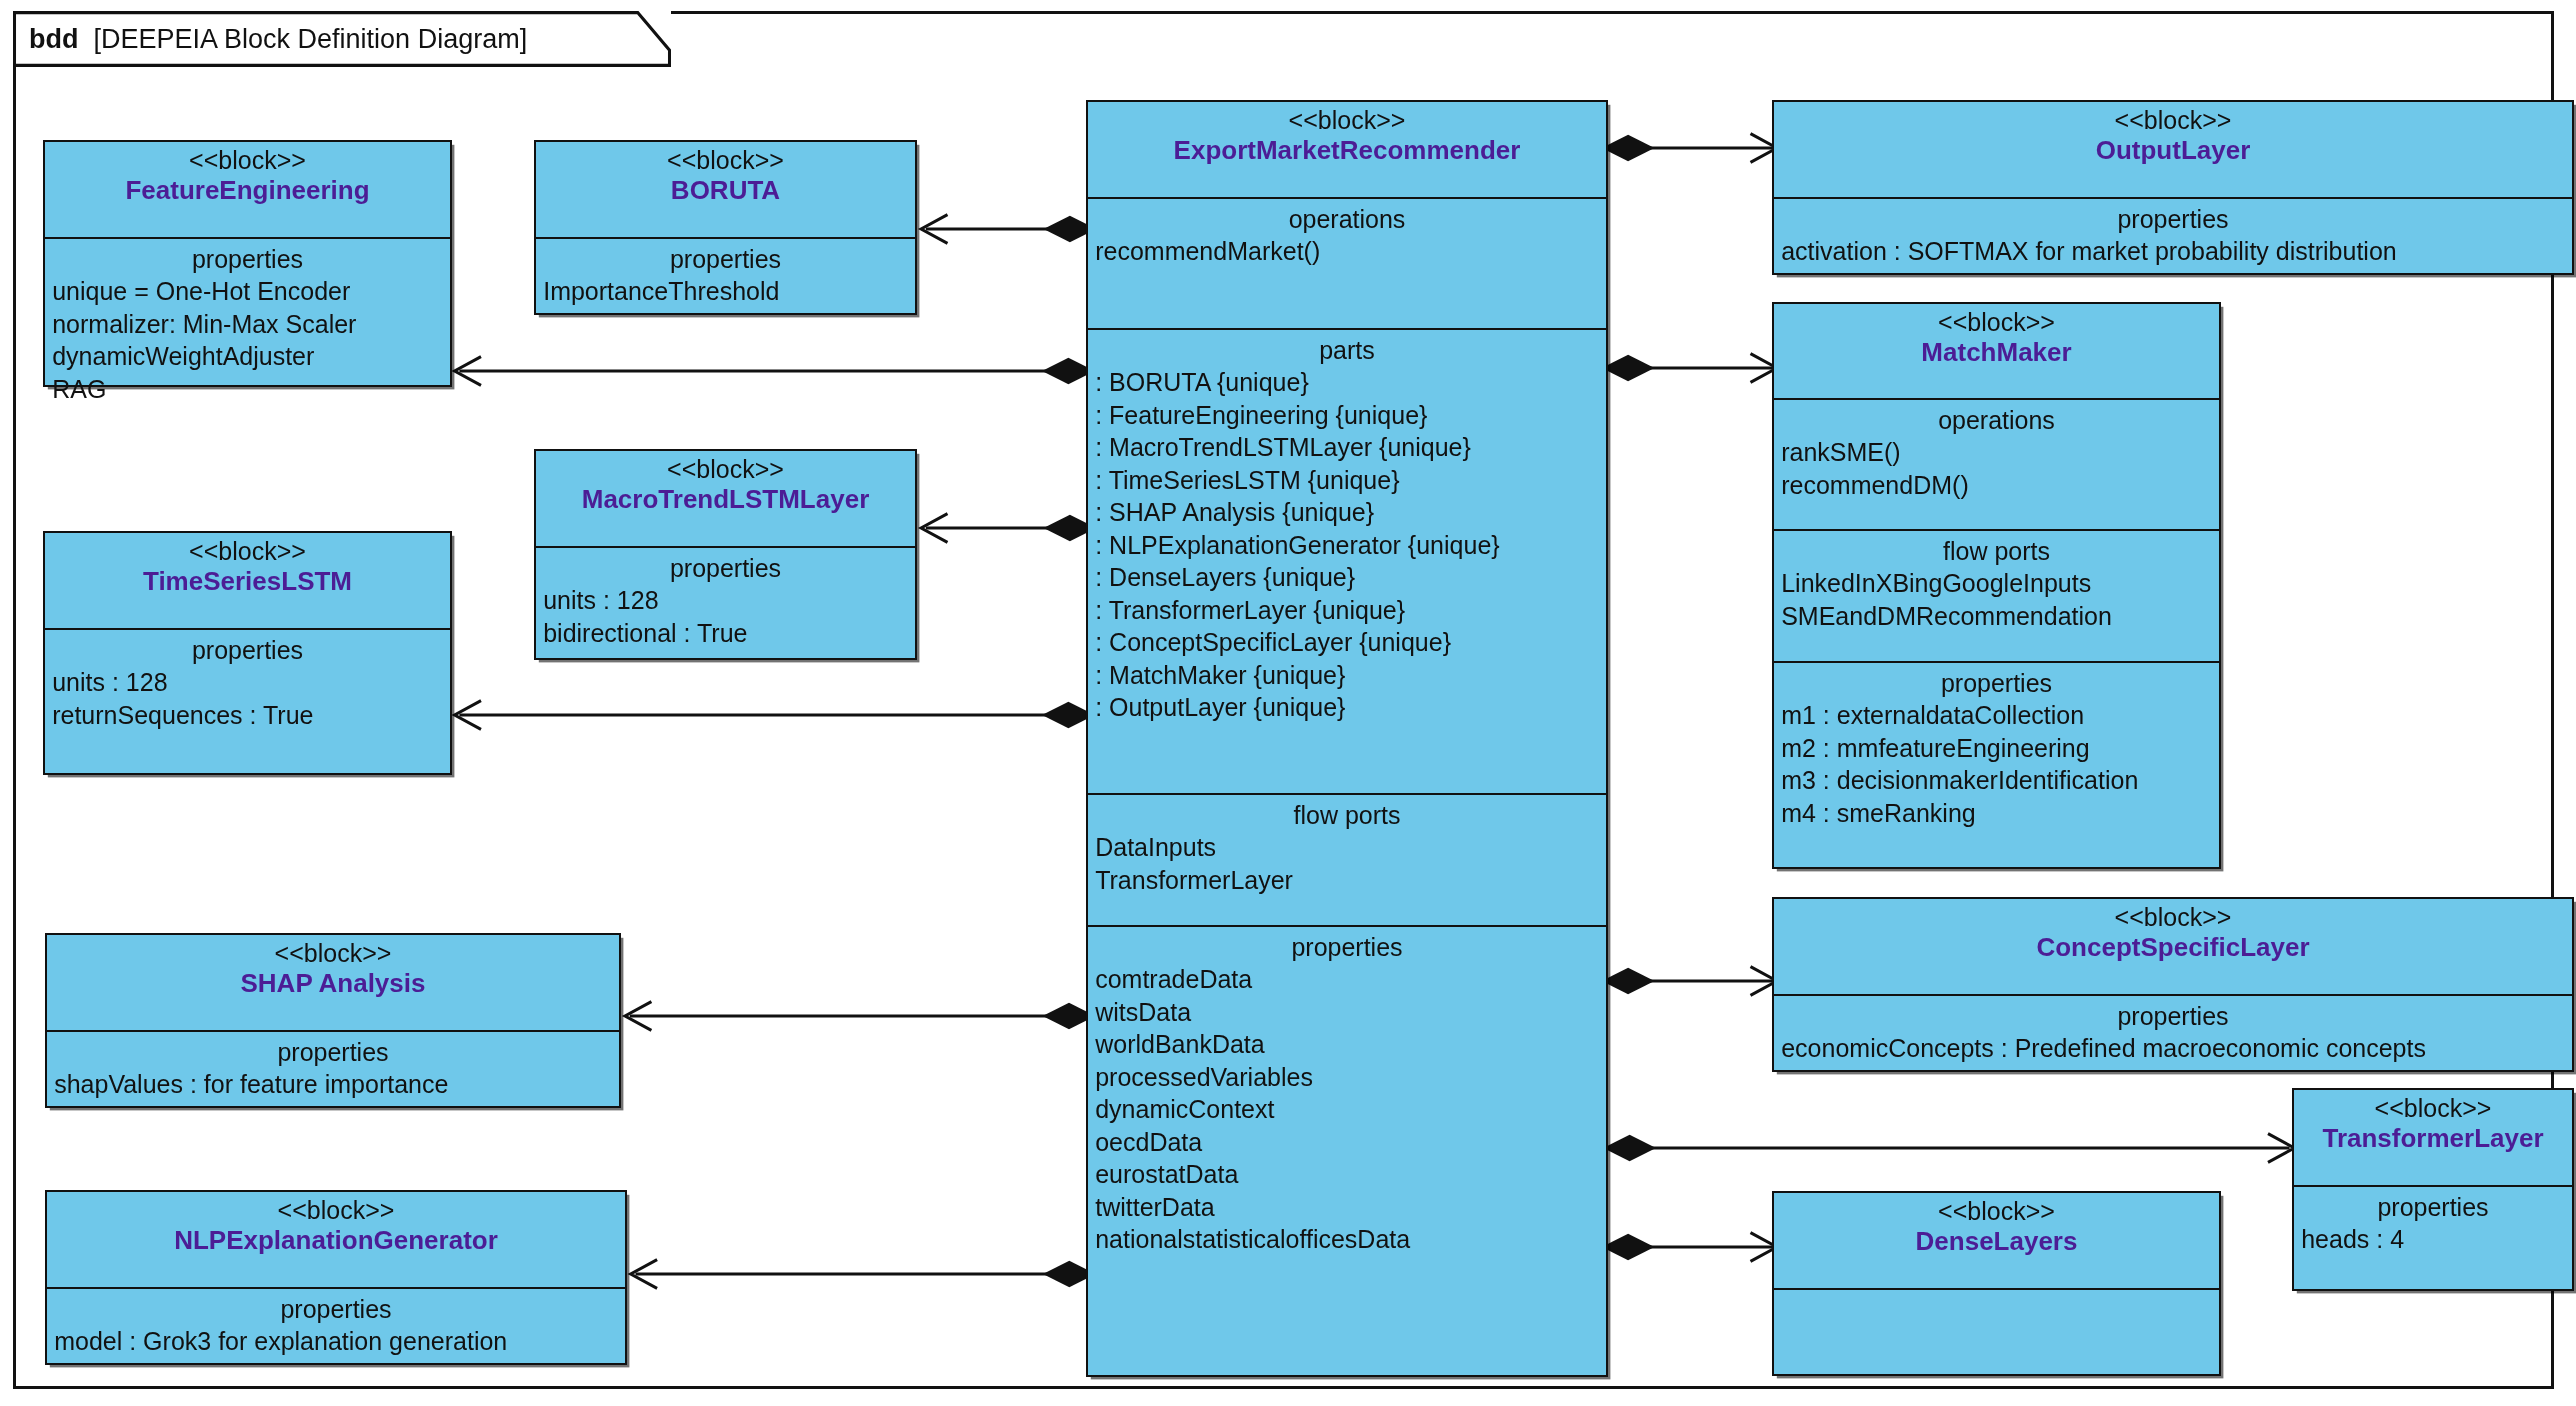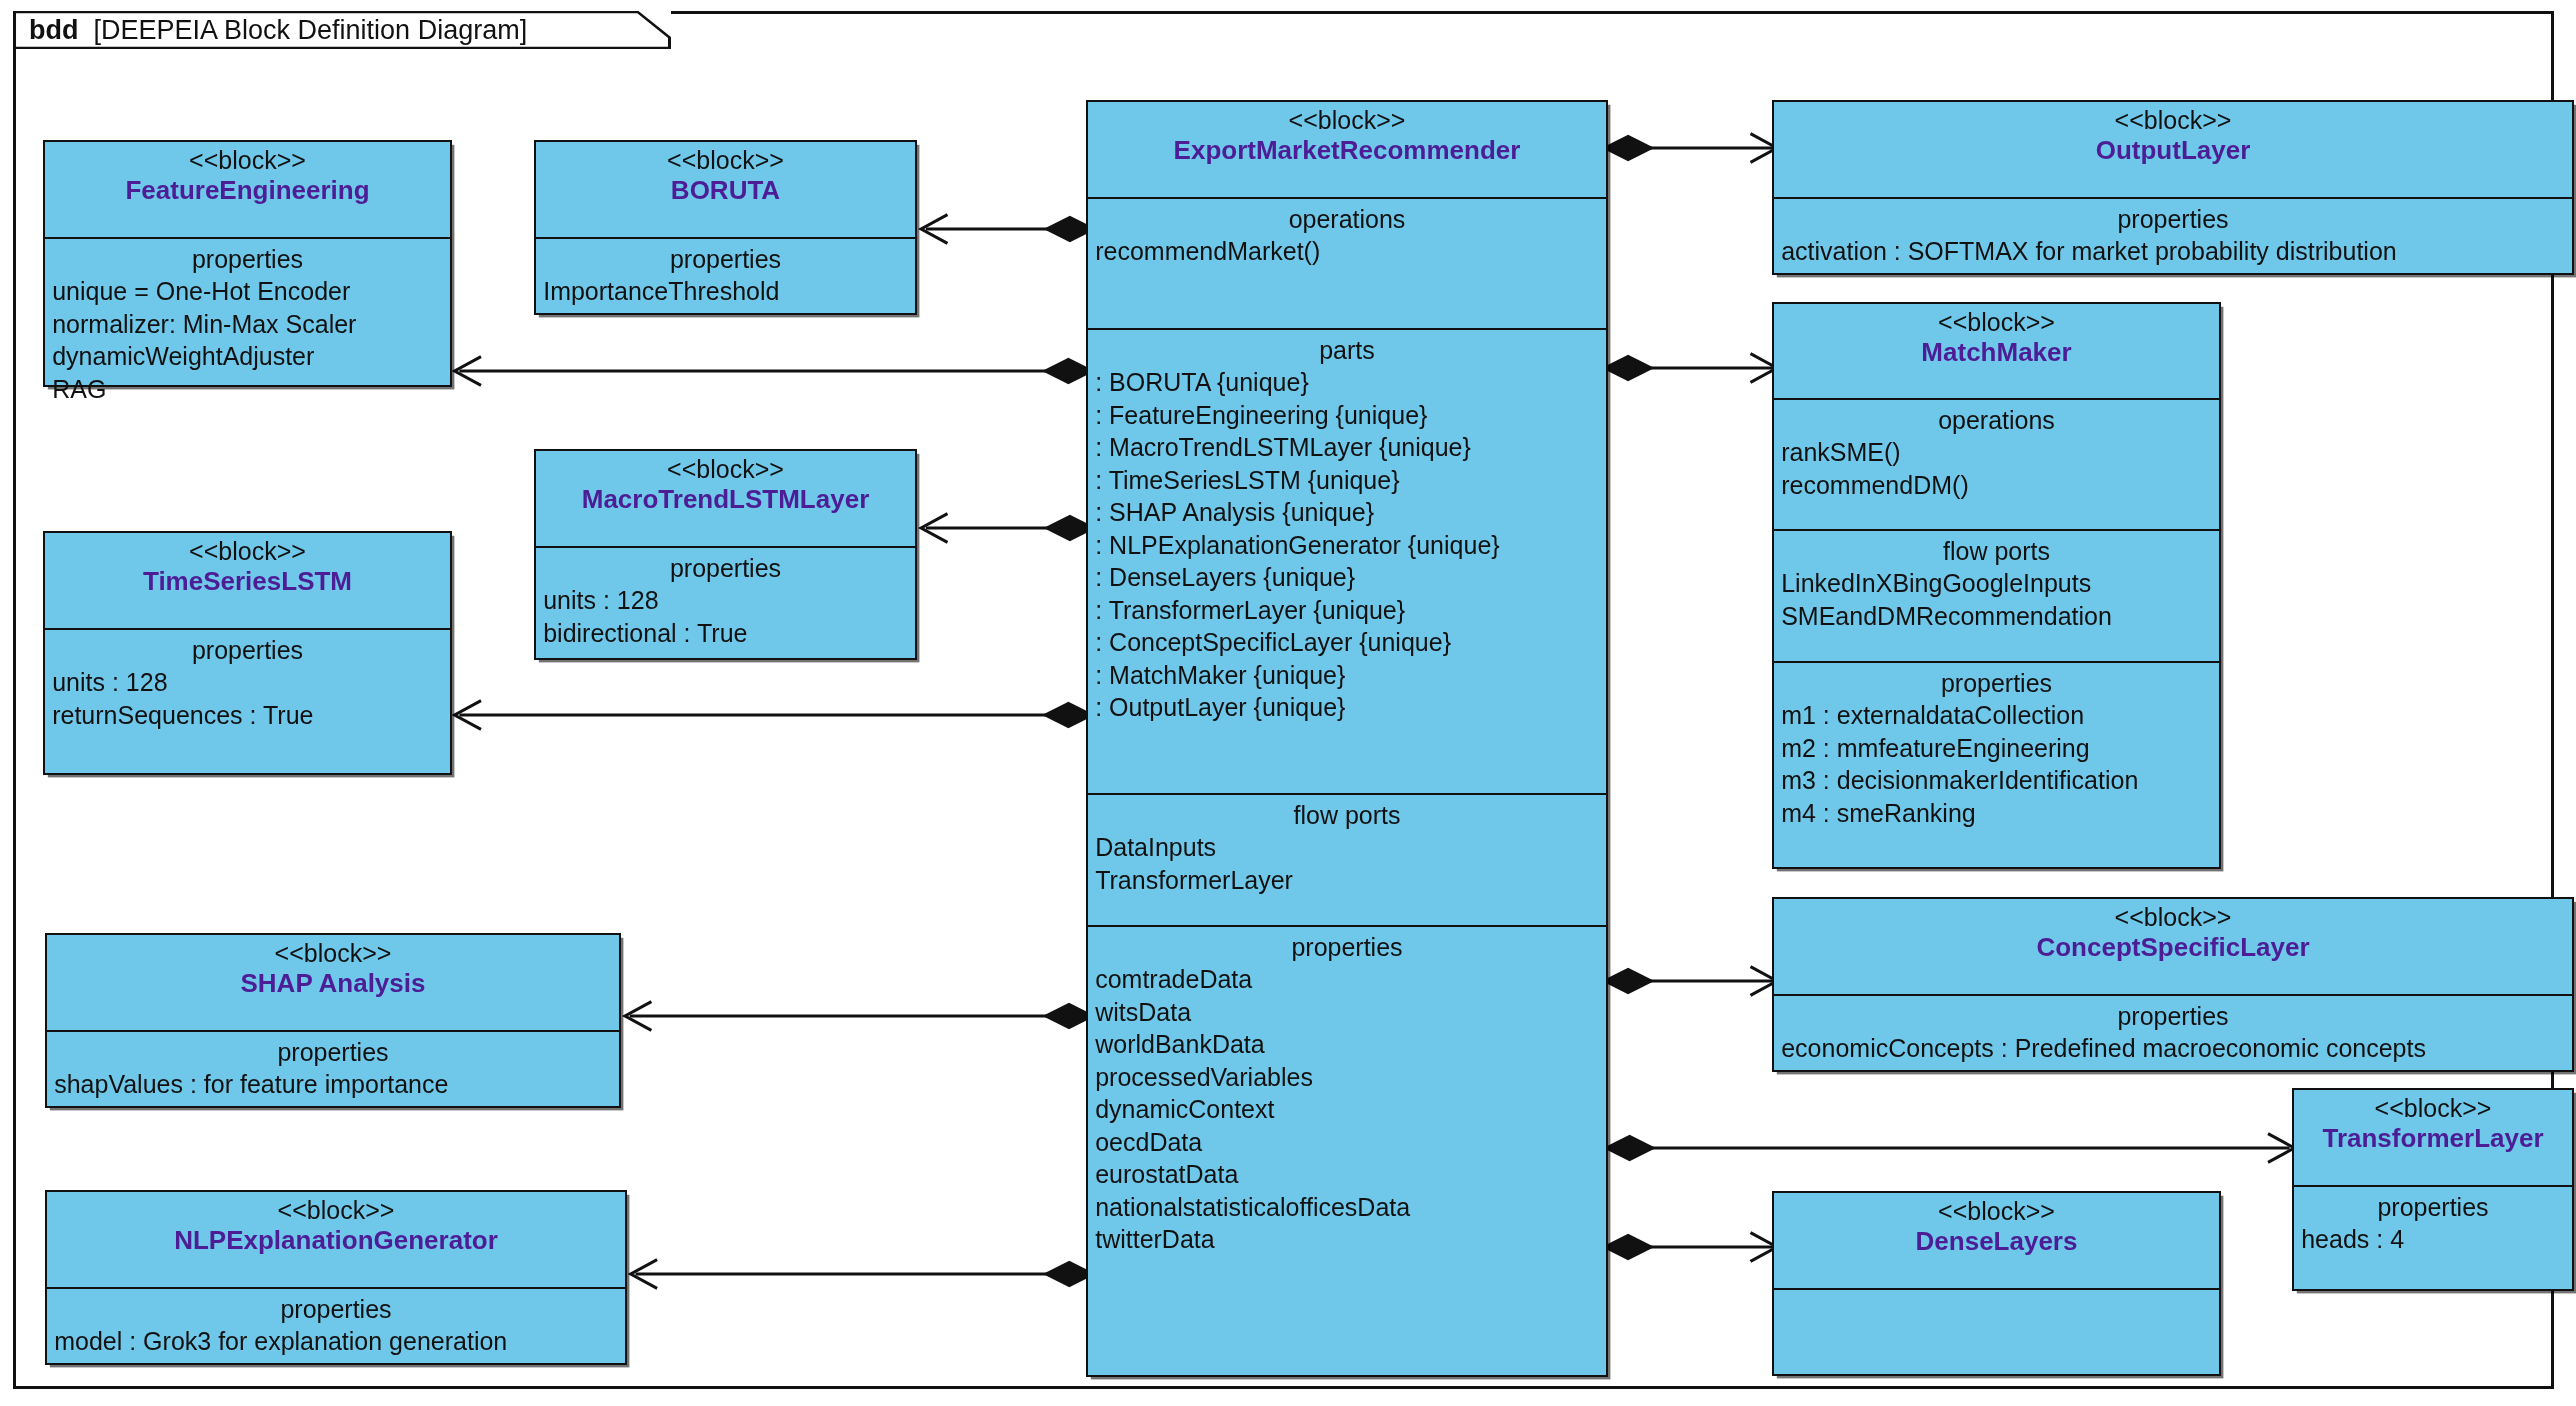--- a/index.html
+++ b/index.html
@@ -2,21 +2,21 @@
 <html style="font-size:9.7px"><head>
 <meta charset="utf-8">
 <style>
   html,body{margin:0;padding:0;background:#ffffff;}
   body{font-family:"Liberation Sans","DejaVu Sans",sans-serif;}
   #canvas{position:relative;width:2576px;height:1406px;background:#ffffff;overflow:hidden;}
 
   
   #frame{position:absolute;left:13.3px;top:11px;width:2541px;height:1378px;
          border:3px solid #111;background:#fff;box-sizing:border-box;}
-  #bdd-tab{position:absolute;left:13.3px;top:11px;height:38px;box-sizing:border-box;
+  #bdd-tab{position:absolute;left:13.3px;top:11px;height:56px;box-sizing:border-box;
            background:#fff;display:flex;align-items:center;padding:0 15.7px 0 15.7px;}
   #bdd-tab .tabshape{position:absolute;left:0;top:0;width:100%;height:100%;}
   #bdd-tab .lbl{position:relative;z-index:2;white-space:nowrap;font-size:27px;color:#111;}
   #bdd-tab .lbl b{font-weight:bold;}
 
   
   .block{position:absolute;box-sizing:border-box;border:2.4px solid #111;background:#6FC8EA;
          box-shadow:3.6px 3.6px 0 -1.2px rgba(0,0,0,0.55);}
   .comp{box-sizing:border-box;padding:3.6px 7.2px 6px 7.2px;}
   .comp+.comp{border-top:2.4px solid #111;}
@@ -161,22 +161,22 @@
     </div>
     <div class="comp" style="height:454px;">
       <div class="chead">properties</div>
       <div class="citem">comtradeData</div>
       <div class="citem">witsData</div>
       <div class="citem">worldBankData</div>
       <div class="citem">processedVariables</div>
       <div class="citem">dynamicContext</div>
       <div class="citem">oecdData</div>
       <div class="citem">eurostatData</div>
+      <div class="citem">twitterData</div>
       <div class="citem">nationalstatisticalofficesData</div>
-      <div class="citem">twitterData</div>
     </div>
   </div>
 
   <div class="block" style="left:43px;top:140px;width:409px;height:247px;">
     <div class="comp" style="height:95px;">
       <div class="stereo">&lt;&lt;block&gt;&gt;</div>
       <div class="bname">FeatureEngineering</div>
     </div>
     <div class="comp" style="height:150px;">
       <div class="chead">properties</div>

